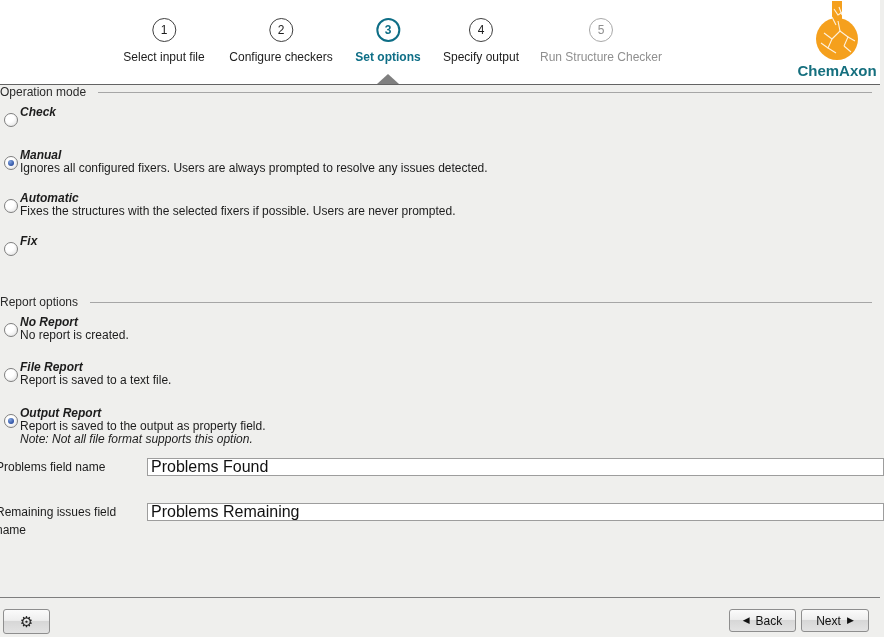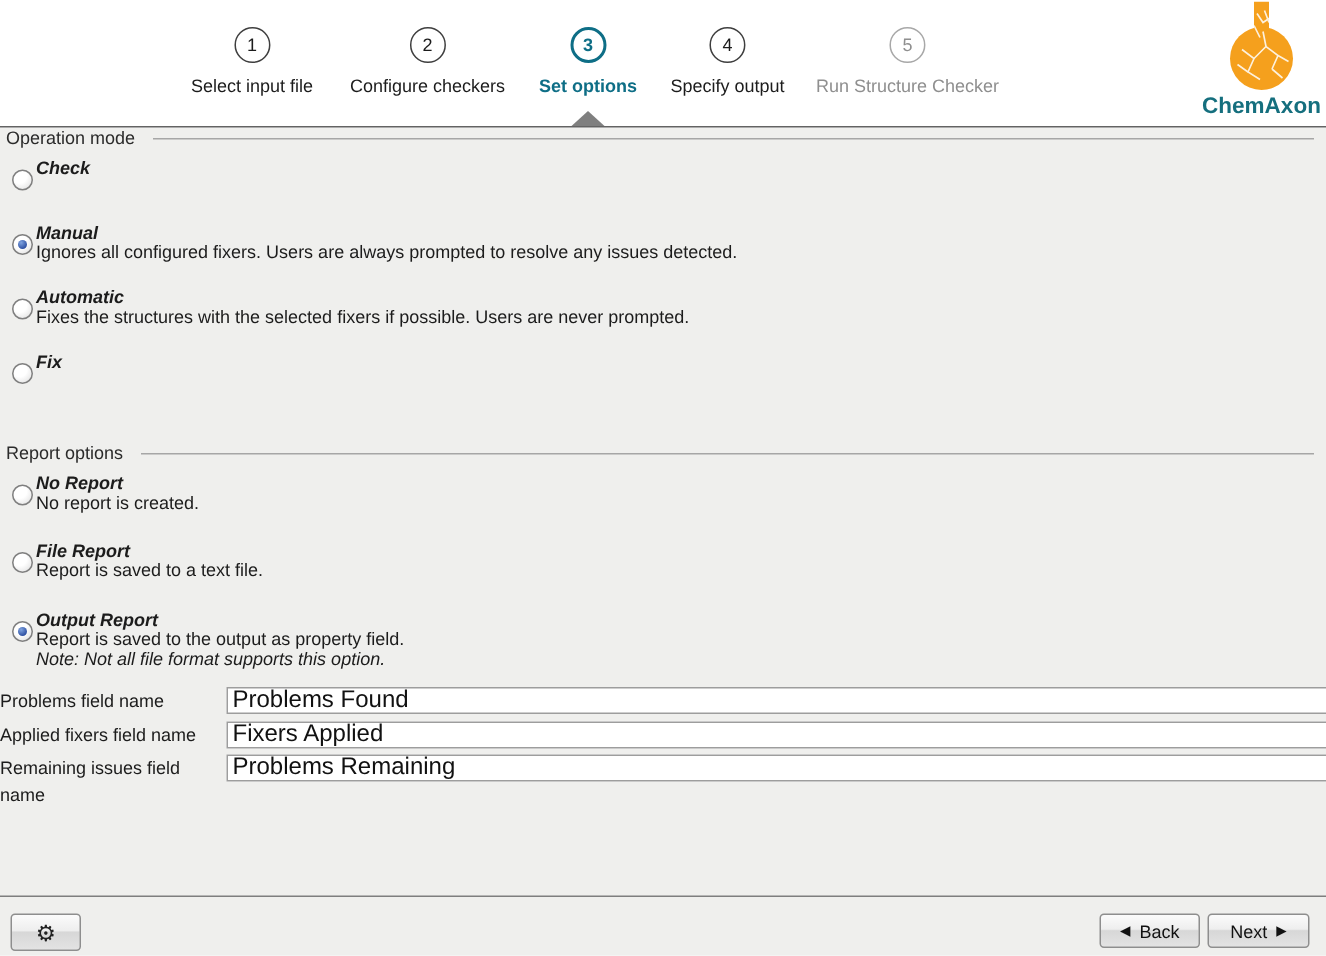--- a/index.html
+++ b/index.html
@@ -170,24 +170,20 @@
       <div class="opt-title">Output Report</div>
       <div class="opt-desc">Report is saved to the output as property field.</div>
       <div class="opt-note">Note: Not all file format supports this option.</div>
     </div>
   </div>
 
   <div class="frow" style="top:458px; width:884px">
     <span class="flabel">Problems field name</span>
     <input class="finput" type="text" autofocus="" value="Problems Found" style="">
   </div>
-  <div class="frow" style="top:481px; width:884px">
-    <span class="flabel">Applied fixers field name</span>
-    <input class="finput" type="text" value="Fixers Applied" style="">
-  </div>
   <div class="frow" style="top:503px; width:884px">
     <span class="flabel">Remaining issues field name</span>
     <input class="finput" type="text" value="Problems Remaining" style="">
   </div>
 
   <div class="footer">
     <div class="btn btn-gear">
       <span>⚙</span>
     </div>
     <div class="btn btn-back">

